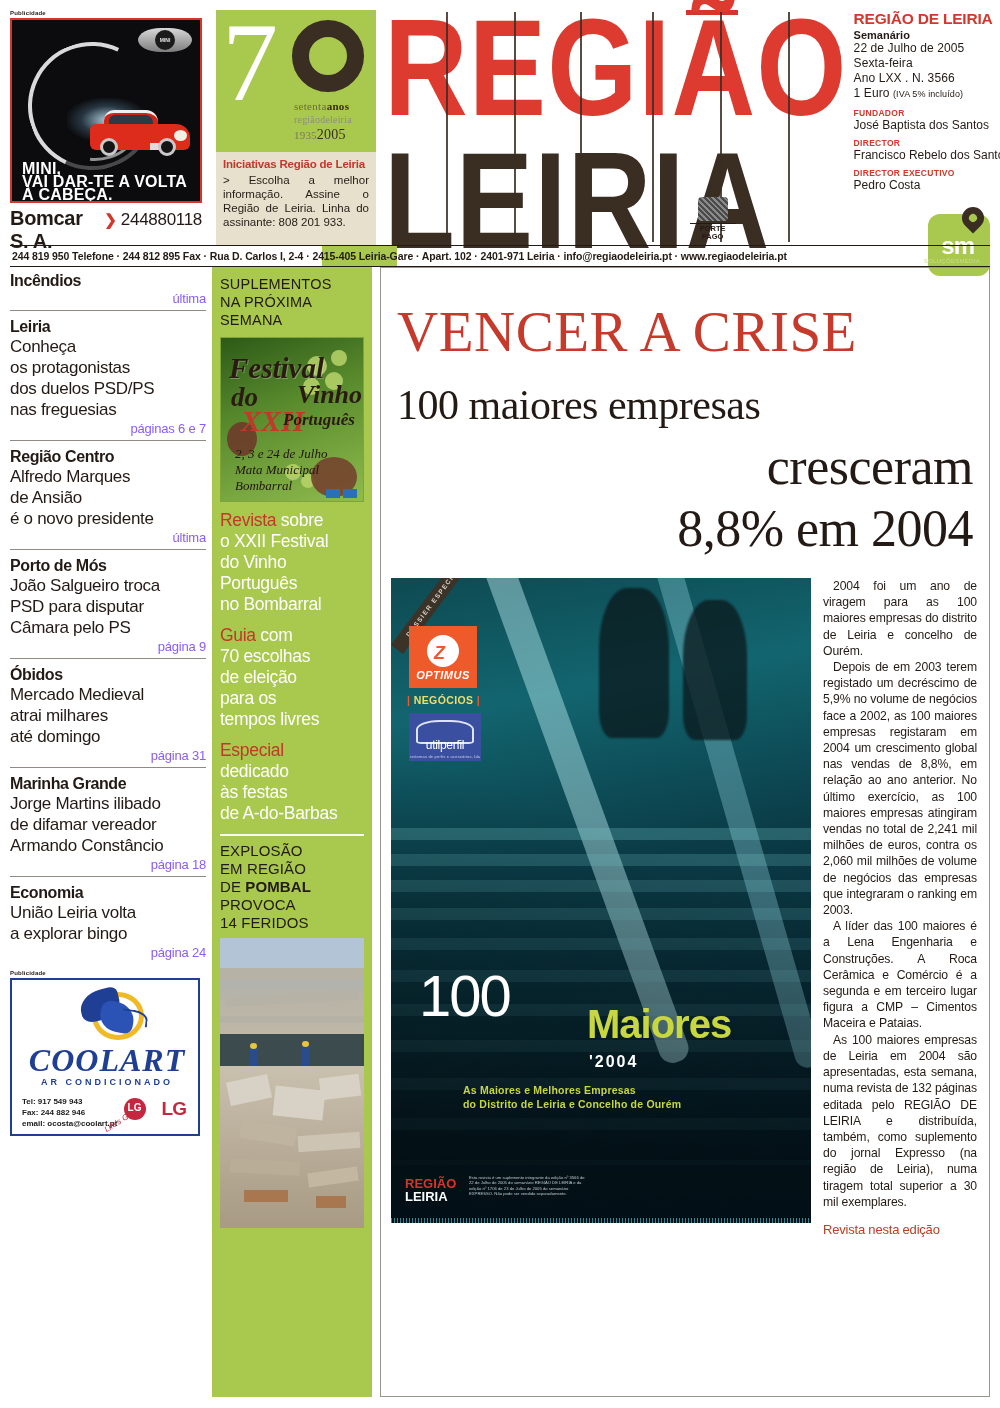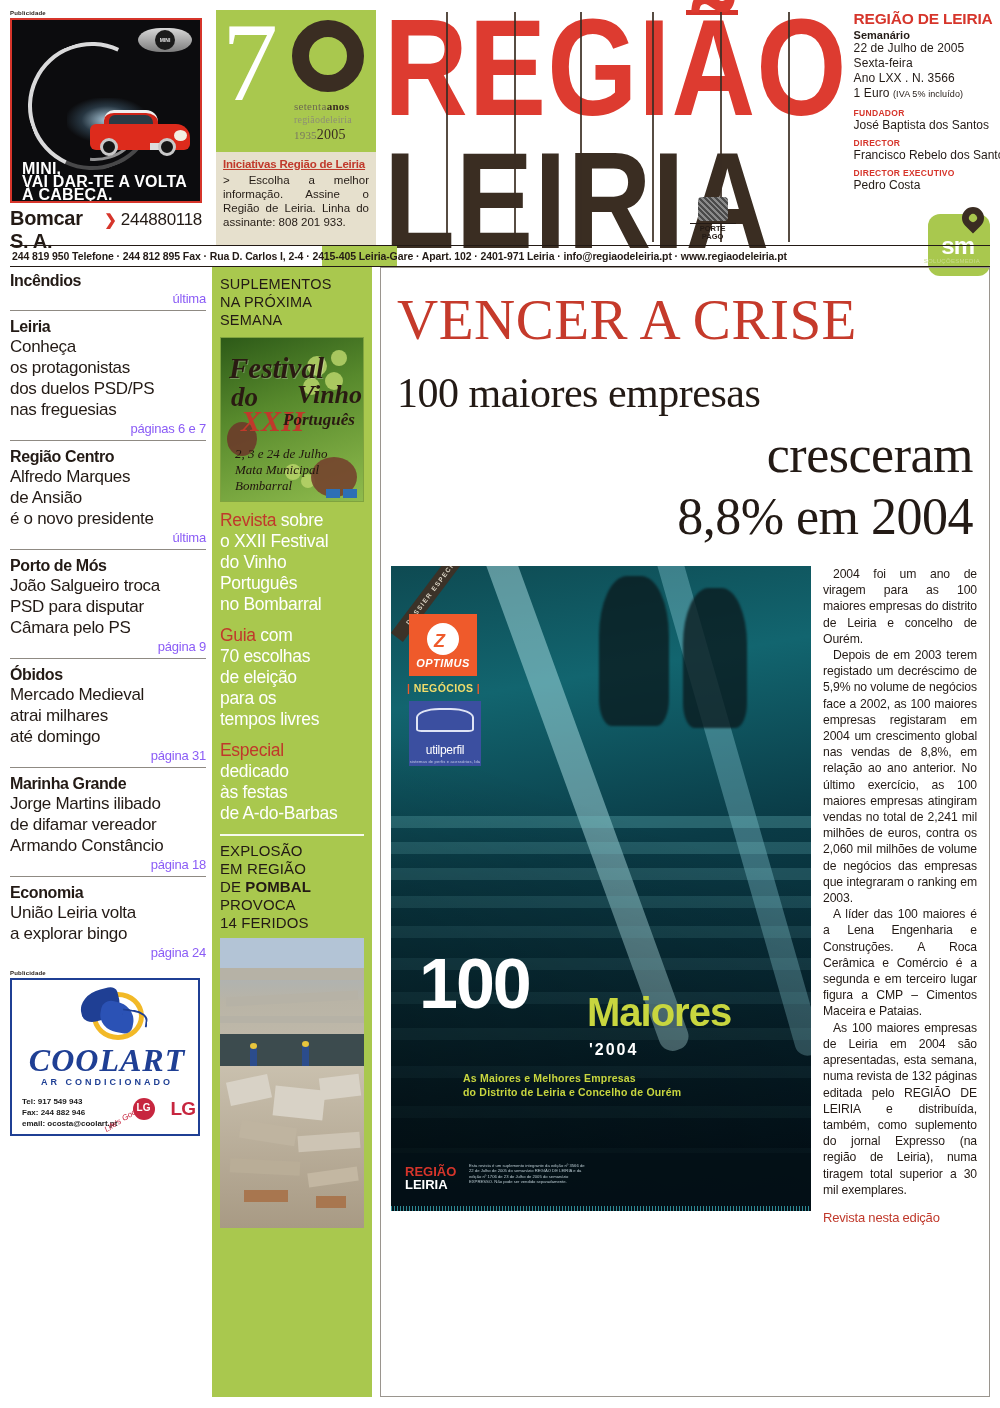--- a/index.html
+++ b/index.html
@@ -55,21 +55,21 @@
   .col70 { width: 160px; flex: 0 0 160px; margin-left: 6px; display: flex; flex-direction: column; }
   .logo70 { background: #a9c84e; height: 142px; position: relative; }
   .n70 { position: absolute; left: 6px; top: -4px; font-family: "Liberation Serif", serif; font-size: 112px; line-height: 112px; color: #ffffff; font-weight: normal; }
   .o70 { position: absolute; left: 76px; top: 10px; width: 72px; height: 72px; border-radius: 50%; border: 17px solid #3a2d22; }
   .t70a { position: absolute; left: 78px; top: 90px; font-family: "Liberation Serif", serif; font-size: 11px; color: #6d6a50; letter-spacing: .3px; }
   .t70a b { color: #3a2d22; }
   .t70b { position: absolute; left: 78px; top: 104px; font-family: "Liberation Serif", serif; font-size: 10px; color: #8e8f74; letter-spacing: .2px; }
   .t70c { position: absolute; left: 78px; top: 117px; font-family: "Liberation Serif", serif; font-size: 14px; color: #3a2d22; letter-spacing: .2px; }
   .t70c .small { font-size: 11px; color: #7a7860; }
   .inic { background: #e6e0cd; padding: 6px 7px 8px 7px; flex: 1; }
-  .inic-title { color: #c0392b; font-size: 11.5px; font-weight: bold; letter-spacing: -.2px; margin-bottom: 3px; text-decoration: underline; }
+  .inic-title { color: #c0392b; font-size: 11.5px; font-weight: bold; letter-spacing: -.2px; margin-bottom: 3px; }
   .inic-body { font-size: 11.5px; line-height: 14px; color: #241c16; text-align: justify; }
 
   
   .logo-block { flex: 1; padding-left: 8px; position: relative; }
   .logo-top-rule { position: absolute; left: 310px; top: 0px; width: 52px; height: 5px; background: #d6352b; }
   .rl-line { font-family: "Liberation Sans", sans-serif; font-weight: bold; letter-spacing: 1px;
     line-height: .82; white-space: nowrap; }
   .rl-regiao { color: #dd3b30; font-size: 116px; transform: scaleY(1.18); transform-origin: left top; margin-top: 2px; }
   .rl-leiria { color: #3a2d22; font-size: 116px; transform: scaleY(1.18); transform-origin: left top; margin-top: 38px; }
   .logo-bars { position: absolute; left: 8px; top: 2px; width: 405px; height: 230px; pointer-events: none; }
@@ -115,21 +115,21 @@
   .ad-cool { width: 190px; height: 158px; background: #fff; border: 2px solid #1f3f94; position: relative; }
   .cool-butterfly { position: absolute; left: 60px; top: 8px; width: 76px; height: 52px; }
   .cool-ring { position: absolute; left: 20px; top: 4px; width: 52px; height: 48px; border: 5px solid #f2b927; border-radius: 50%; }
   .wingA { position: absolute; left: 8px; top: 2px; width: 40px; height: 30px; background: #1f3f94; border-radius: 60% 20% 55% 30%; transform: rotate(-14deg); }
   .wingB { position: absolute; left: 28px; top: 14px; width: 34px; height: 30px; background: #2b52b5; border-radius: 30% 60% 25% 55%; transform: rotate(10deg); }
   .antenna { position: absolute; left: 50px; top: 22px; width: 26px; height: 16px; border-top: 2px solid #1f3f94; border-right: 2px solid #1f3f94; border-radius: 0 60% 0 0; transform: rotate(8deg); }
   .cool-name { position: absolute; left: 10px; top: 62px; width: 170px; text-align: center; color: #1f3f94;
     font-family: "Liberation Serif", serif; font-style: italic; font-weight: bold; font-size: 32px; letter-spacing: 1px; }
   .cool-sub { position: absolute; left: 10px; top: 97px; width: 170px; text-align: center; color: #1f3f94; font-size: 9px; font-weight: bold; letter-spacing: 3px; }
   .cool-contact { position: absolute; left: 10px; top: 116px; font-size: 8px; font-weight: bold; line-height: 11px; color: #1b1b1b; }
-  .lg-mark { position: absolute; right: 3px; bottom: 14px; display: flex; align-items: center; gap: 16px; }
+  .lg-mark { position: absolute; right: 12px; bottom: 14px; display: flex; align-items: center; gap: 16px; }
   .lg-circ { width: 22px; height: 22px; border-radius: 50%; background: #c7263f; position: relative; }
   .lg-circ::after { content: 'LG'; position: absolute; left: 4px; top: 4px; color: #fff; font-size: 10px; font-weight: bold; }
   .lg-word { color: #c7263f; font-size: 19px; font-weight: bold; letter-spacing: -1px; }
   .lg-slogan { position: absolute; right: 56px; bottom: 10px; color: #c7263f; font-size: 8px; font-style: italic; transform: rotate(-32deg); }
 
   
   .col-green { width: 160px; flex: 0 0 160px; margin-left: 6px; background: #a9c84e; position: relative; }
   .sup-head { padding: 8px 8px 0 8px; font-size: 14.5px; line-height: 18px; color: #231a15; letter-spacing: .2px; }
   .wine-poster { margin: 8px 8px 0 8px; height: 165px; background: linear-gradient(160deg,#2d5a18 0%, #57892c 40%, #8fbb4d 100%); position: relative; overflow: hidden; border: 1px solid #7fa33f; }
   .grape { position: absolute; border-radius: 50%; background: #b9d36a; opacity: .85; }
@@ -153,21 +153,21 @@
       linear-gradient(180deg,#9fb0c2 0%, #b9b4a6 22%, #c8bfae 55%, #b9aa95 100%);
     position: relative; overflow: hidden; }
   .rub { position: absolute; background: #d8d2c6; }
   .beam { position: absolute; background: #b6b2a6; }
   .fireman { position: absolute; width: 7px; height: 20px; background: #2b4c8c; }
   .fireman::after { content: ''; position: absolute; left: 0; top: -5px; width: 7px; height: 6px; background: #e8c53d; border-radius: 50%; }
   .sky { position: absolute; left: 0; top: 0; width: 100%; height: 40px; background: #b3c4d6; }
 
   
   .col-main { flex: 1; margin-left: 8px; border: 1px solid #9a958e; position: relative; }
-  .head-area { padding: 22px 16px 0 16px; }
+  .head-area { padding: 34px 16px 0 16px; }
   .vencer { color: #c53a2b; font-family: "Liberation Serif", serif; font-size: 57px; line-height: 60px; letter-spacing: .5px; }
   .sub1 { font-family: "Liberation Serif", serif; font-size: 42px; line-height: 62px; letter-spacing: -.5px; color: #231a15; margin-top: 12px; }
   .sub2 { font-family: "Liberation Serif", serif; font-size: 52px; line-height: 62px; letter-spacing: -.5px; color: #231a15; text-align: right; }
   .sub3 { font-family: "Liberation Serif", serif; font-size: 52px; line-height: 62px; letter-spacing: -.5px; color: #231a15; text-align: right; }
 
   .story-row { display: flex; margin-top: 18px; padding: 0 10px 0 10px; }
   
   .cover { width: 420px; flex: 0 0 420px; height: 645px; position: relative; overflow: hidden;
     background: linear-gradient(170deg,#0e4a52 0%, #12656f 20%, #0a3b46 45%, #06212b 75%, #02101a 100%); }
   .esc-step { position: absolute; left: -40px; width: 560px; height: 12px; background: rgba(120,200,205,.28); }
@@ -177,26 +177,26 @@
   .figure { position: absolute; background: rgba(10,25,30,.78); filter: blur(1px); border-radius: 40% 40% 18% 18%; }
   .dossier { position: absolute; left: -18px; top: 16px; width: 120px; height: 15px; background: #3b3228;
     transform: rotate(-53deg); color: #d9d2c2; font-size: 6.5px; font-weight: bold; letter-spacing: 1.4px;
     display: flex; align-items: center; justify-content: center; }
   .optimus { position: absolute; left: 18px; top: 48px; width: 68px; height: 62px; background: #ef5a2b; }
   .opt-circ { position: absolute; left: 18px; top: 9px; width: 32px; height: 32px; border-radius: 50%; background: #fff; }
   .opt-z { position: absolute; left: 25px; top: 17px; color: #ef5a2b; font-size: 18px; font-weight: bold; font-style: italic; }
   .opt-word { position: absolute; left: 0; bottom: 7px; width: 100%; text-align: center; color: #fff; font-size: 11px; font-weight: bold; font-style: italic; letter-spacing: .5px; }
   .negocios { position: absolute; left: 16px; top: 116px; width: 74px; color: #f2dd6b; font-size: 10.5px; font-weight: bold; letter-spacing: .4px; }
   .negocios .bar { color: #ef5a2b; }
-  .utilperfil { position: absolute; left: 18px; top: 135px; width: 72px; height: 65px; background: #3b4fa0; }
+  .utilperfil { position: absolute; left: 18px; top: 135px; width: 72px; height: 48px; background: #3b4fa0; }
   .up-shape { position: absolute; left: 7px; top: 7px; width: 58px; height: 24px; border-radius: 40% 40% 10% 10%;
     border: 2px solid #dfe4f5; }
   .up-word { position: absolute; left: 0; bottom: 9px; width: 100%; text-align: center; color: #fff; font-size: 12px; letter-spacing: -.3px; }
   .up-sub { position: absolute; left: 0; bottom: 2px; width: 100%; text-align: center; color: #c8cfe8; font-size: 4px; letter-spacing: .2px; }
-  .big100 { position: absolute; left: 28px; bottom: 186px; color: #ffffff; font-size: 70px; font-weight: bold; letter-spacing: -2px; line-height: 82px; }
+  .big100 { position: absolute; left: 28px; bottom: 186px; color: #ffffff; font-size: 58px; font-weight: normal; letter-spacing: -2px; line-height: 82px; }
   .maiores { position: absolute; left: 196px; bottom: 176px; color: #c8d63f; font-size: 40px; font-weight: bold; letter-spacing: -1px; }
   .yr2004 { position: absolute; left: 198px; bottom: 152px; color: #ffffff; font-size: 16px; font-weight: bold; letter-spacing: 2px; }
   .cover-sub { position: absolute; left: 72px; bottom: 112px; color: #c8d63f; font-size: 10.5px; font-weight: bold; line-height: 14px; letter-spacing: .2px; }
   .cover-foot { position: absolute; left: 0; bottom: 0; width: 100%; height: 58px; background: rgba(3,16,23,.92); }
   .cf-logo { position: absolute; left: 14px; top: 12px; }
   .cf-regiao { color: #d6352b; font-size: 13px; font-weight: bold; letter-spacing: 0px; line-height: 13px; }
   .cf-leiria { color: #ffffff; font-size: 13px; font-weight: bold; letter-spacing: 0px; line-height: 13px; }
   .cf-small { position: absolute; left: 78px; top: 10px; width: 120px; color: #b9c9d0; font-size: 4.2px; line-height: 5.4px; }
   .barcode { position: absolute; left: 0; bottom: 0; width: 100%; height: 5px;
     background: repeating-linear-gradient(90deg, #2e8a95 0 1px, transparent 1px 3px); }

